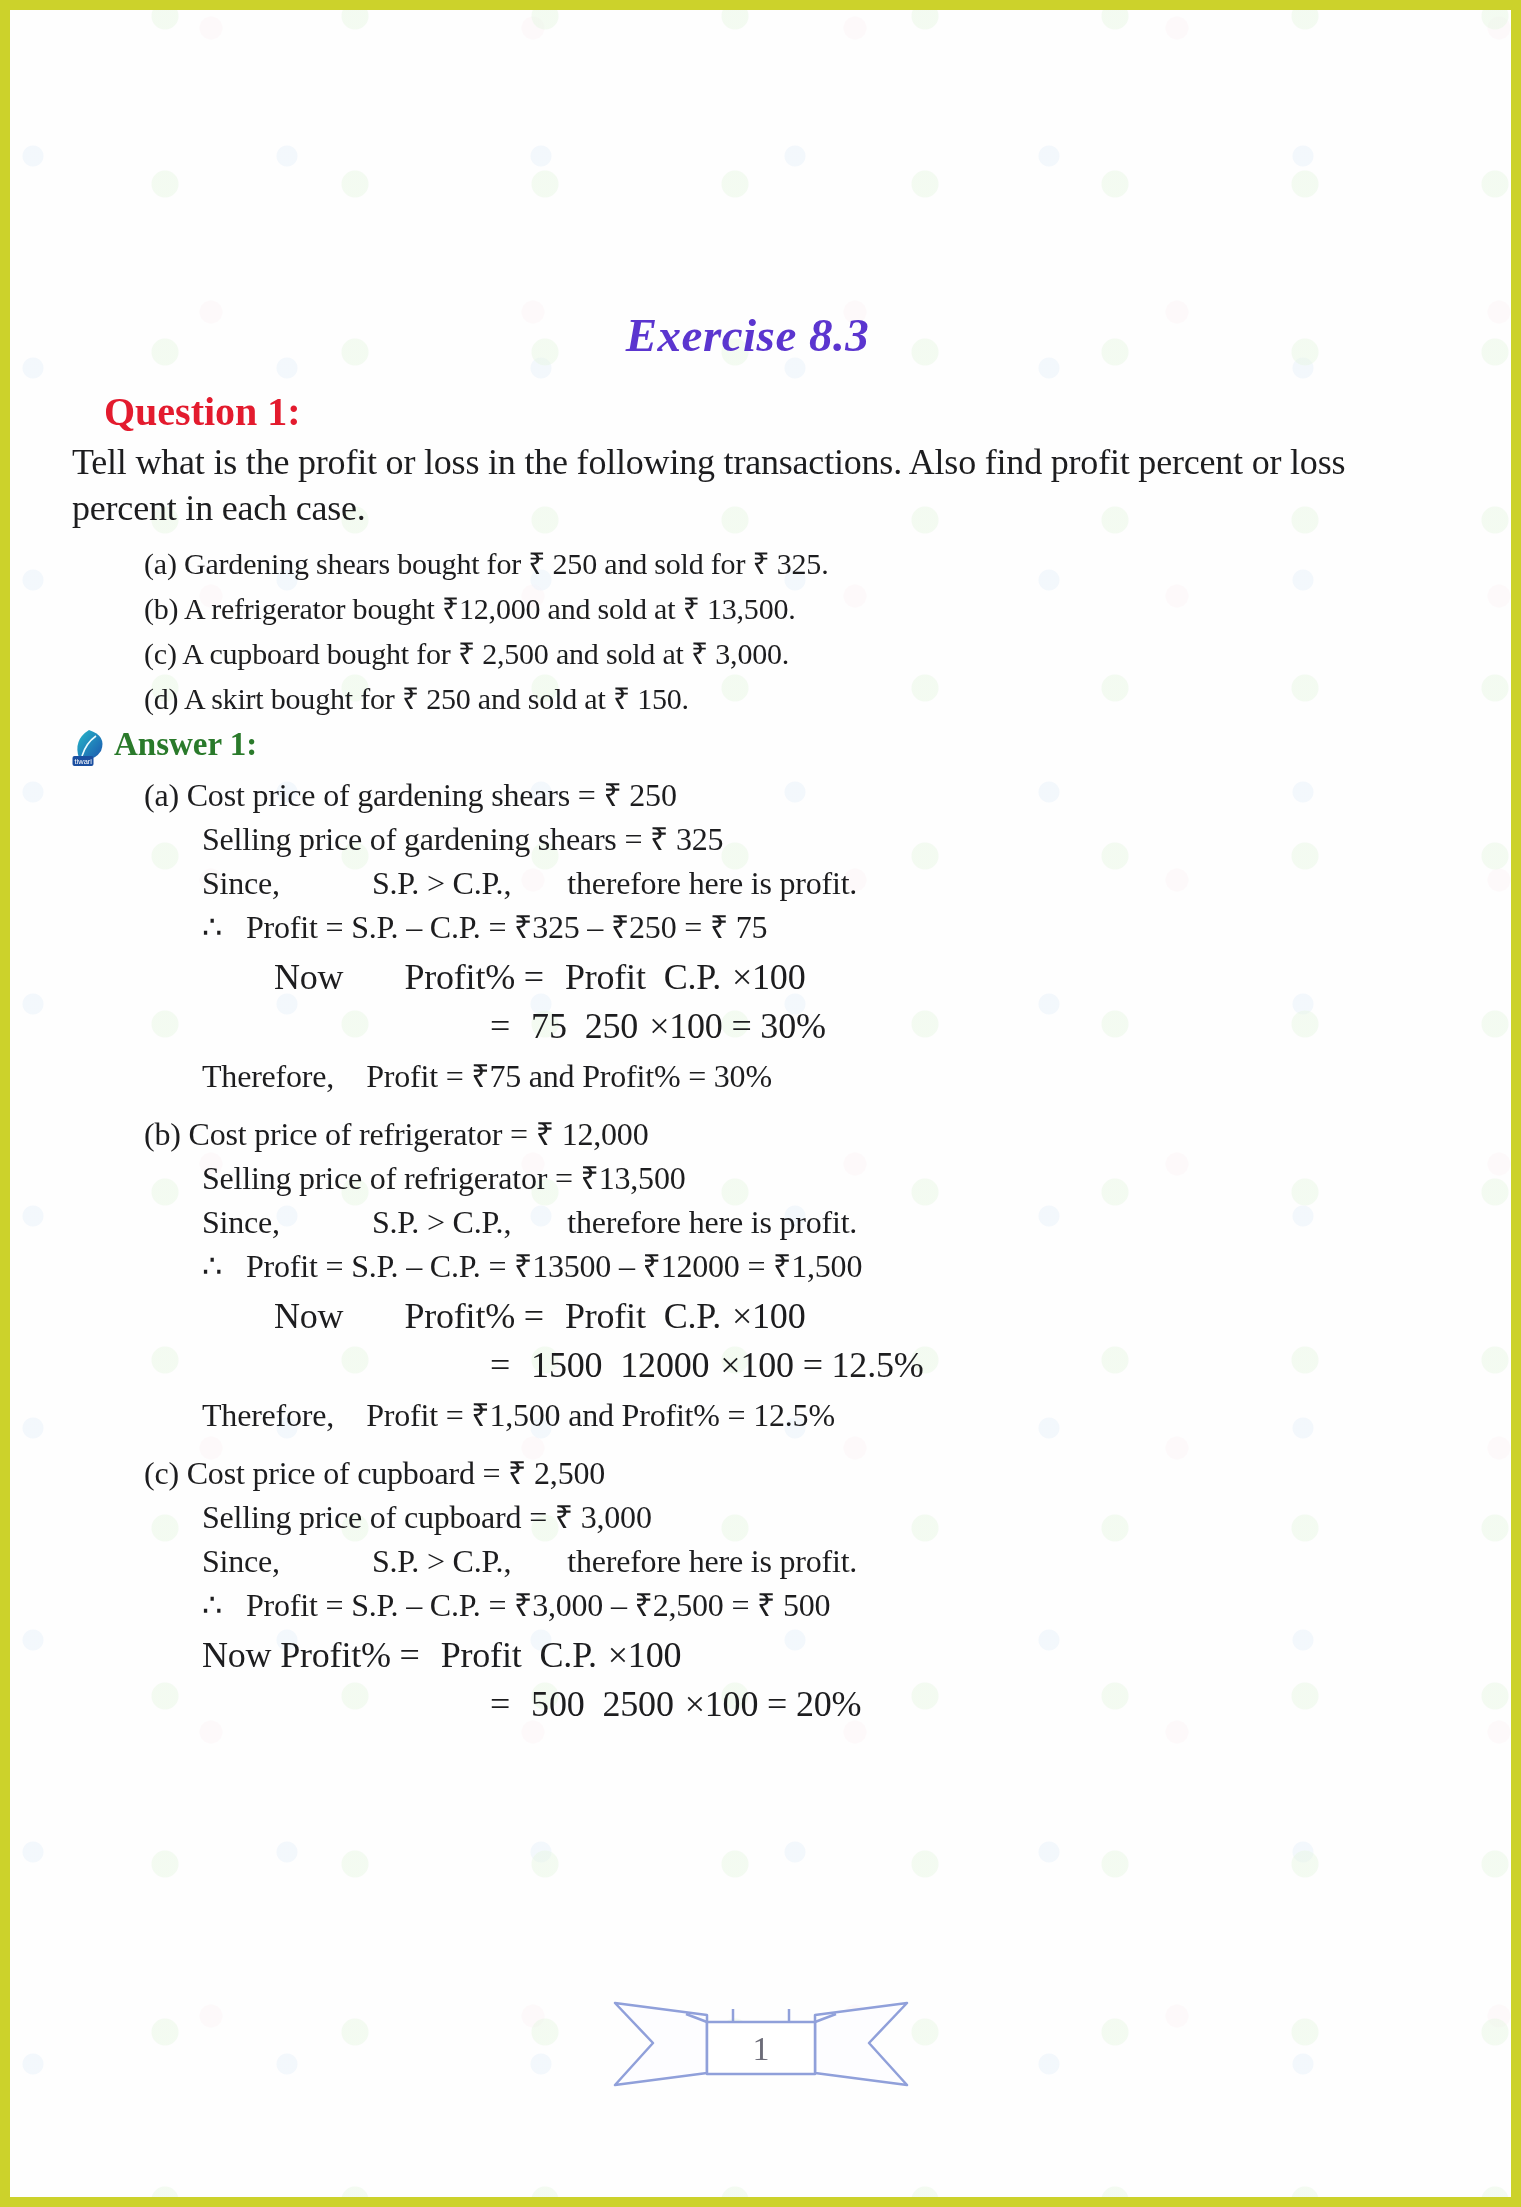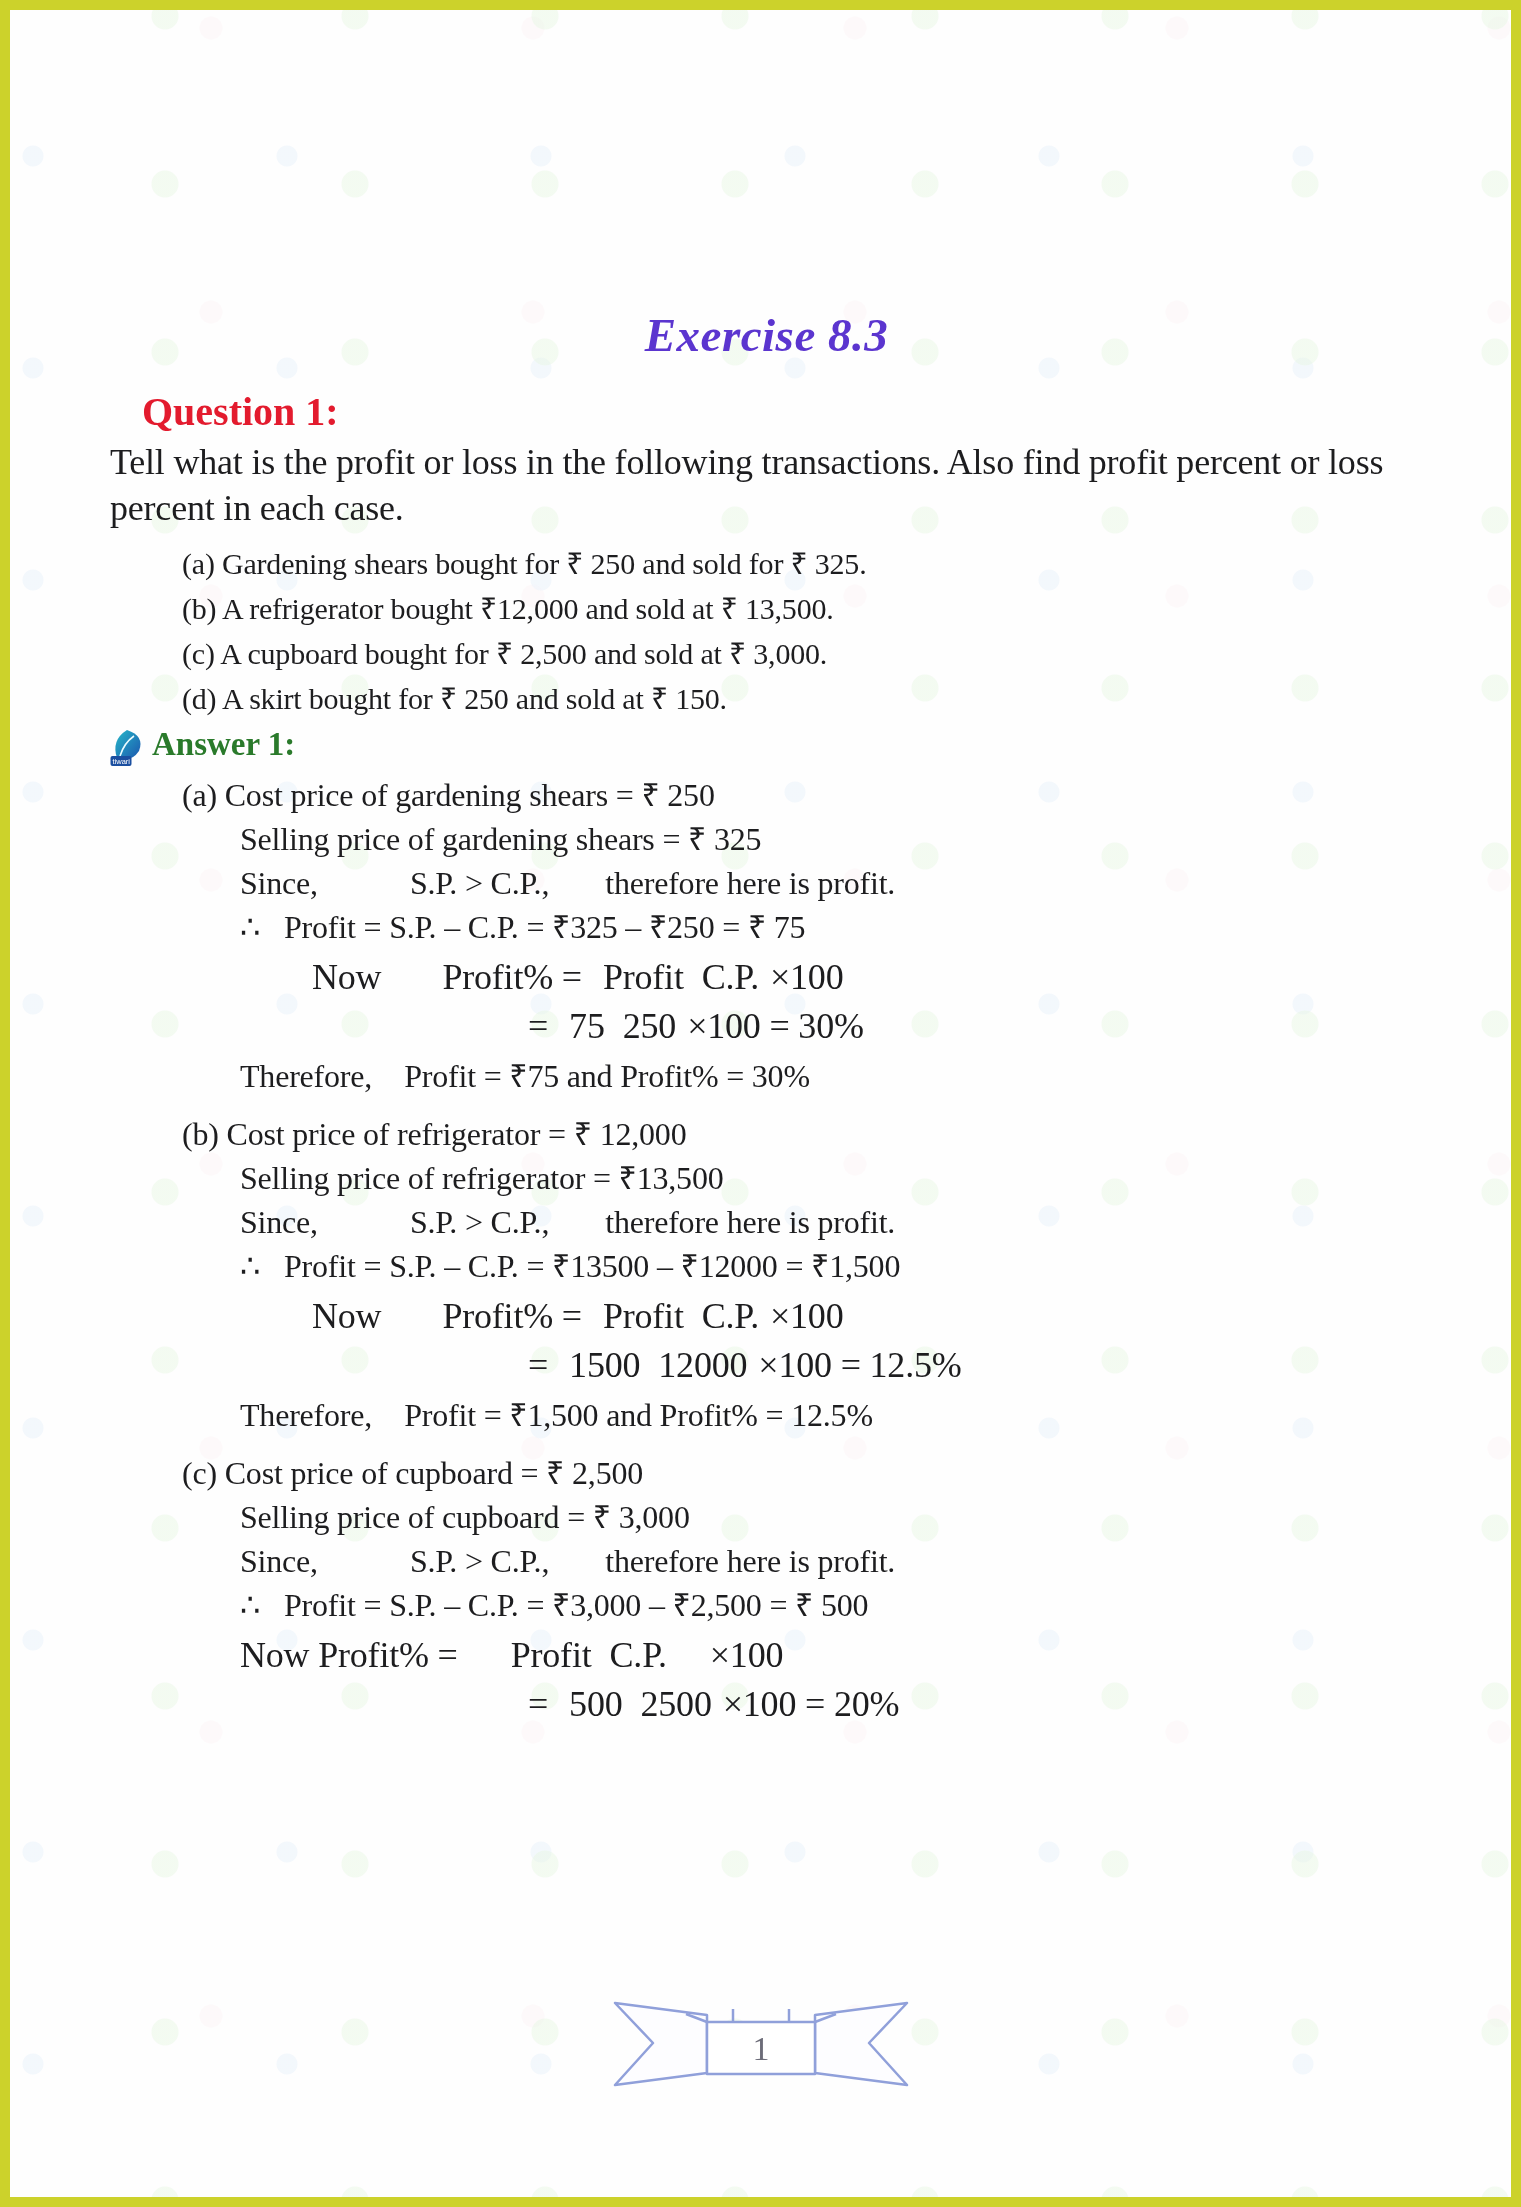--- a/index.html
+++ b/index.html
@@ -22,21 +22,21 @@
   .page::before{
     content:"";position:absolute;inset:0;pointer-events:none;
     background-image:
       radial-gradient(circle, rgba(214,240,208,.55) 0 13px, rgba(214,240,208,0) 14px),
       radial-gradient(circle, rgba(208,228,248,.45) 0 10px, rgba(208,228,248,0) 11px),
       radial-gradient(circle, rgba(250,228,232,.35) 0 11px, rgba(250,228,232,0) 12px);
     background-size:190px 168px, 254px 212px, 322px 284px;
     background-position:60px 90px, 150px 40px, 40px 160px;
     opacity:.5;
   }
-  .content{position:relative;padding:0 88px 0 100px;}
+  .content{position:relative;padding:0 88px 0 62px;}
 
   .doc-title{
     margin-top:298px;
     text-align:center;
     font-size:47px;font-weight:bold;font-style:italic;
     color:var(--c-title);
     letter-spacing:.5px;
   }
   .q-heading{
     margin-top:26px;
@@ -57,21 +57,21 @@
   .line{font-size:32px;line-height:44px;white-space:nowrap;letter-spacing:-.2px;}
   .ind1{margin-left:72px;}
   .ind2{margin-left:130px;}
   .since-cmp{margin-left:92px;}
   .since-end{margin-left:56px;}
   .tf-sym{display:inline-block;width:44px;}
   .final-label{margin-right:32px;}
 
   .math-row{display:flex;align-items:center;font-size:36px;margin:7px 0;white-space:nowrap;letter-spacing:-.2px;}
   .now-row-ab{padding-left:202px;}
-  .now-row-c{padding-left:130px;gap:32px;}
+  .now-row-c{padding-left:130px;}
   .now-word{margin-right:38px;}
   .now-label{margin-right:12px;margin-left:23px;}
   .eval-row{padding-left:418px;}
   .eval-eq{margin-right:12px;}
   .frac{display:inline-flex;flex-direction:row;align-items:center;line-height:35px;margin-right:2px;}
   .frac .num,.frac .den{padding:0 9px;}
   .frac .bar{align-self:stretch;height:0;border-bottom:3px solid #1c1c1c;margin:1px 0 2px;}
 
   .ribbon{
     position:absolute;left:50%;top:1988px;transform:translateX(-50%);

